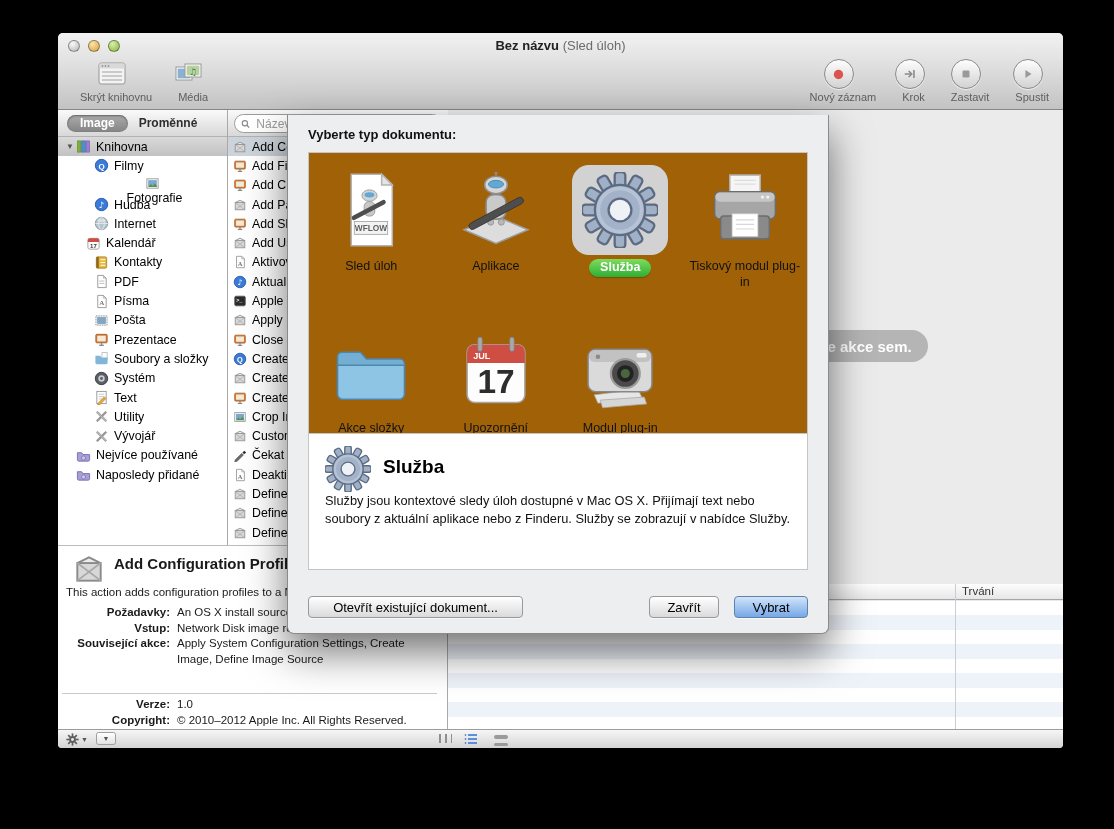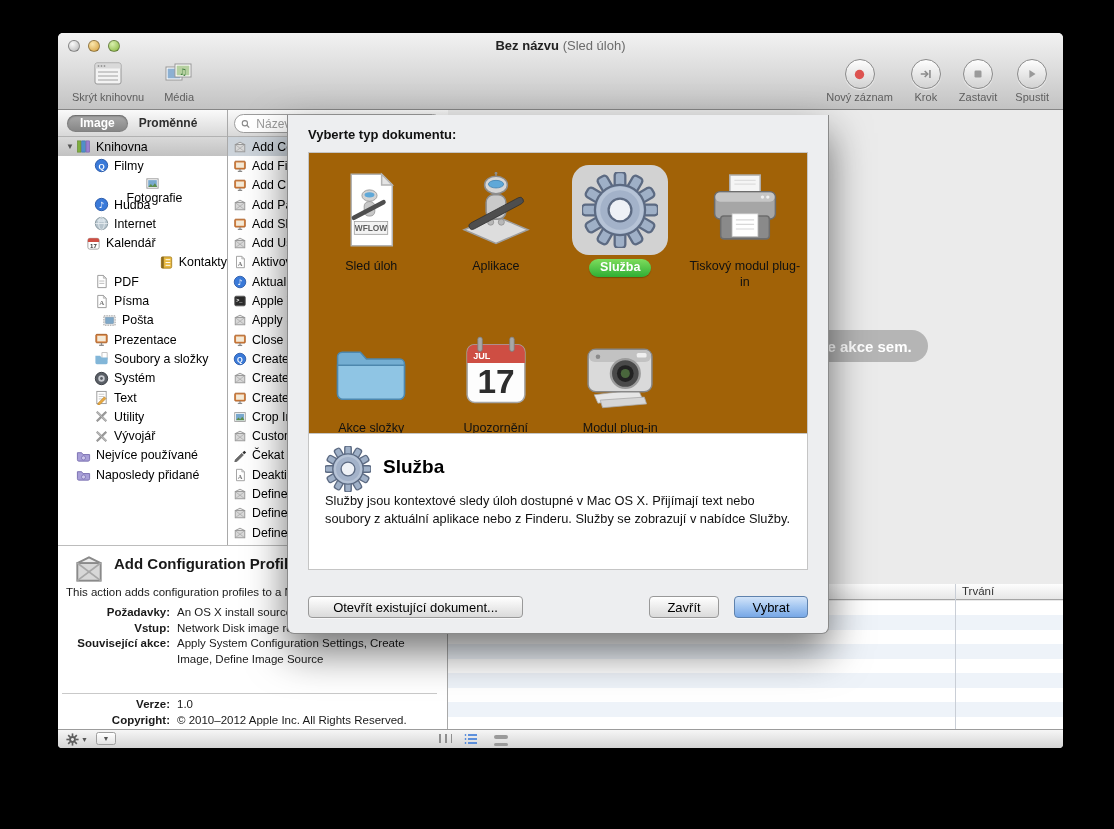--- a/index.html
+++ b/index.html
@@ -17,21 +17,21 @@
   .light.zoom{background:radial-gradient(circle at 35% 30%,#d9efad,#85b53c);}
   #title{position:absolute;left:0;top:5px;width:100%;text-align:center;font-size:13px;color:#222;}
   #title .main{font-weight:bold;}
   #title .sub{color:#6b6b6b;font-weight:normal;}
   .tbgroup{position:absolute;display:flex;gap:18px;}
   .tbbtn{display:flex;flex-direction:column;align-items:center;gap:2px;cursor:default;}
   .tbicon{width:34px;height:30px;display:flex;align-items:center;justify-content:center;}
   .tbround{width:30px;height:30px;border-radius:50%;border:1px solid #8b8b8b;
     background:linear-gradient(#fefefe,#d2d2d2);display:flex;align-items:center;justify-content:center;
     box-shadow:0 1px 1px rgba(255,255,255,.7);}
-  .tblabel{font-size:11px;color:#5e5e5e;white-space:nowrap;}
+  .tblabel{font-size:11px;color:#5e5e5e;white-space:nowrap;margin-left:8px;}
   
   #sidebar{position:absolute;left:0;top:77px;width:170px;height:435px;background:#fff;border-right:1px solid #a9a9a9;}
   #tabbar,#searchbar{height:27px;background:linear-gradient(#fafafa,#d8d8d8);border-bottom:1px solid #b2b2b2;}
   #tabbar{display:flex;align-items:center;padding-left:9px;gap:11px;}
   .tab{font-size:12px;font-weight:bold;color:#2e2e2e;}
   .tab.sel{background:linear-gradient(#ababab,#848484);color:#fff;border-radius:9px;padding:1.5px 13px;
     box-shadow:inset 0 1px 2px rgba(0,0,0,.45);}
   #tree{overflow:hidden;}
   .srow{height:19.3px;display:flex;align-items:center;font-size:12.4px;color:#000;white-space:nowrap;}
   .srow.sel{background:linear-gradient(#d9d9d9,#c2c2c2);}
@@ -252,21 +252,21 @@
           <span class="disc"></span>
           <span class="micon">
             <svg viewBox="0 0 16 16">
               <rect x="2" y="2.5" width="12" height="11.5" rx="2" fill="#fff" stroke="#a0a0a0"></rect>
               <path d="M2 4.5 a2 2 0 0 1 2 -2 h8 a2 2 0 0 1 2 2 v2 h-12 z" fill="#ce4e43"></path>
               <text x="8" y="12.6" font-size="6.5" text-anchor="middle" fill="#333" font-weight="bold" font-family="Liberation Sans,sans-serif">17</text>
             </svg>
           </span>
           <span>Kalendář</span>
         </div>
-        <div class="srow" style="padding-left: 24px; justify-content: flex-end;">
+        <div class="srow" style="padding-left: 24px;">
           <span class="disc"></span>
           <span class="micon">
             <svg viewBox="0 0 16 16">
               <rect x="2.5" y="2" width="11" height="12" rx="1.5" fill="#e8b93f" stroke="#ad8629"></rect>
               <rect x="2.5" y="2" width="2.6" height="12" fill="#8a6a1f"></rect>
               <line x1="7" y1="5" x2="12" y2="5" stroke="#fff"></line>
               <line x1="7" y1="8" x2="12" y2="8" stroke="#fff"></line>
               <line x1="7" y1="11" x2="12" y2="11" stroke="#fff"></line>
             </svg>
           </span>
@@ -288,21 +288,21 @@
           <span class="disc"></span>
           <span class="micon">
             <svg viewBox="0 0 16 16">
               <path d="M4 1.5 h6 l3 3 v10 h-9 z" fill="#fff" stroke="#999"></path>
               <path d="M10 1.5 l3 3 h-3 z" fill="#ddd" stroke="#999" stroke-width=".6"></path>
               <text x="8.2" y="12" font-size="7.5" text-anchor="middle" fill="#777" font-weight="bold" font-family="Liberation Serif,serif">A</text>
             </svg>
           </span>
           <span>Písma</span>
         </div>
-        <div class="srow" style="padding-left: 32px;">
+        <div class="srow" style="padding-left: 24px;">
           <span class="disc"></span>
           <span class="micon">
             <svg viewBox="0 0 16 16">
               <rect x="2" y="3" width="12" height="10" fill="#ececec" stroke="#9a9a9a" stroke-dasharray="1.6 1"></rect>
               <rect x="4" y="5" width="8" height="6" fill="#7fa8c8" stroke="#5e86a6" stroke-width=".6"></rect>
             </svg>
           </span>
           <span>Pošta</span>
         </div>
         <div class="srow" style="padding-left: 24px;">

